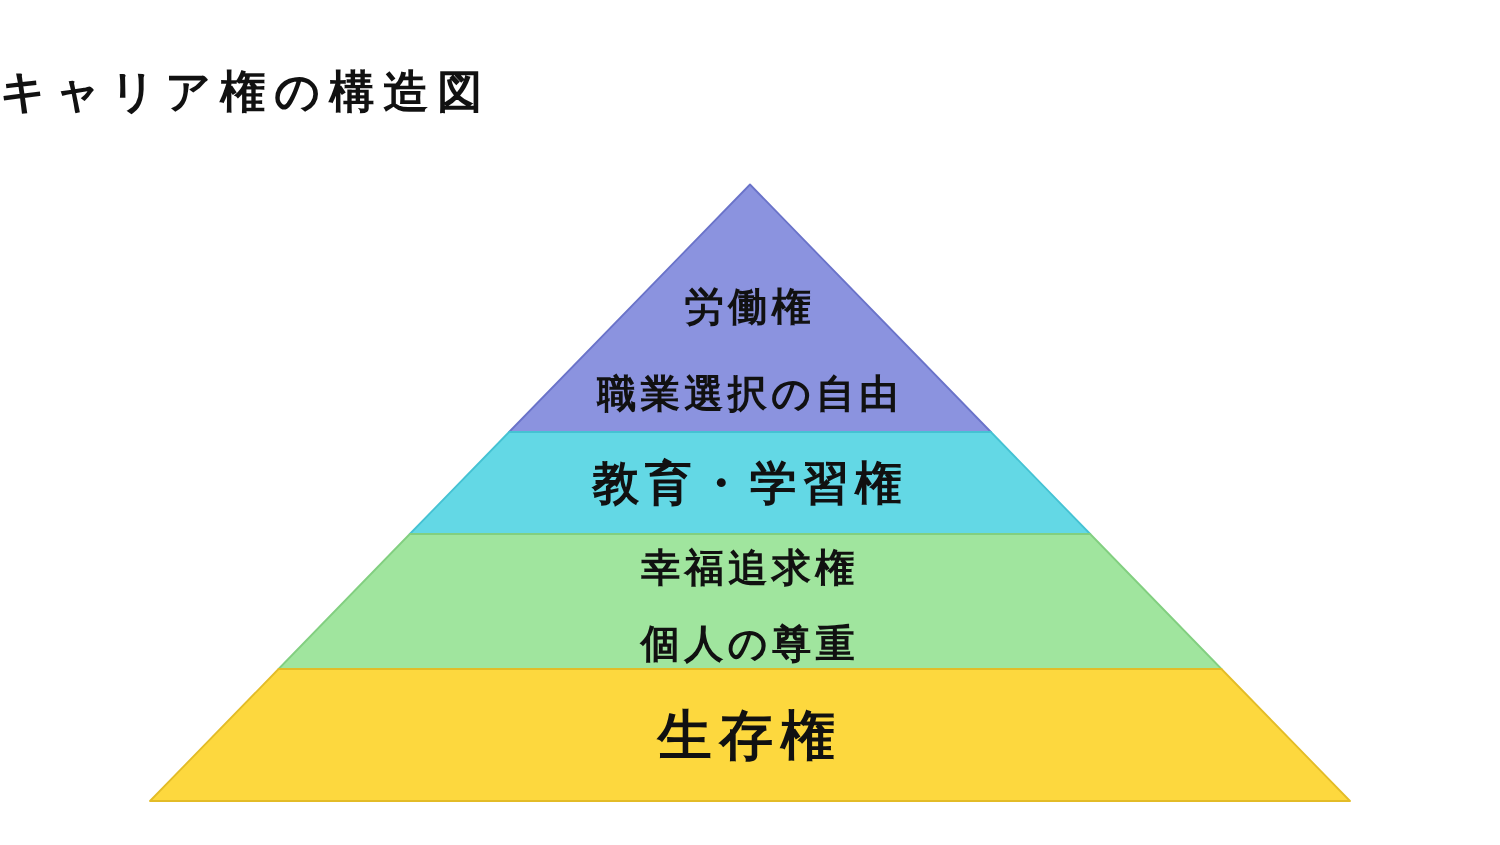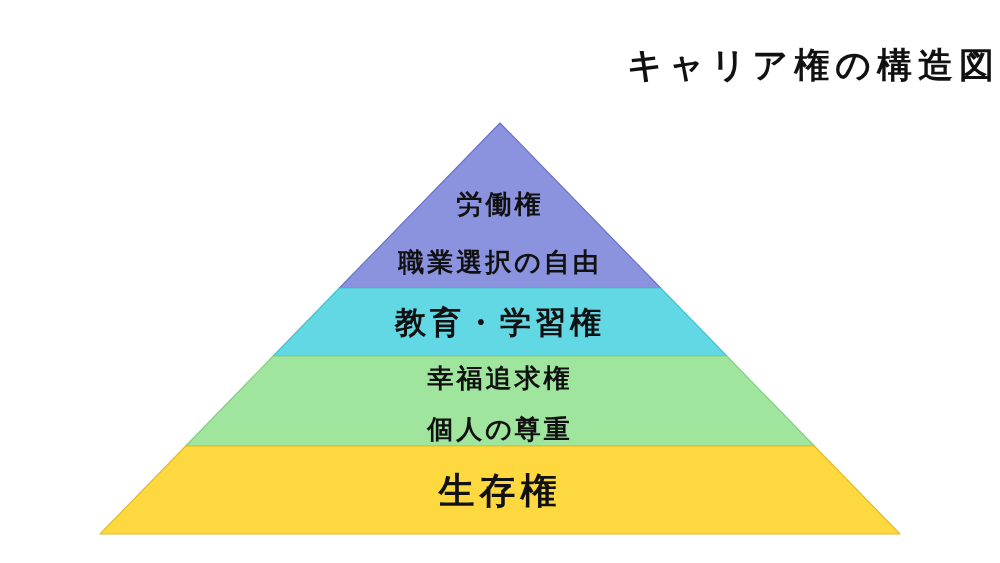--- a/index.html
+++ b/index.html
@@ -12,22 +12,22 @@
     width: 1000px;
     height: 563px;
     background: #ffffff;
     overflow: hidden;
   }
   .diagram-title {
     position: absolute;
     top: 44px;
     left: 0;
     width: 100%;
-    text-align: right;
-    font-size: 35px;
+    text-align: left;
+    font-size: 30px;
     font-weight: bold;
     letter-spacing: 6px;
     color: #111111;
     line-height: 1.2;
   }
   .pyramid-svg {
     position: absolute;
     left: 0;
     top: 0;
     width: 1000px;

